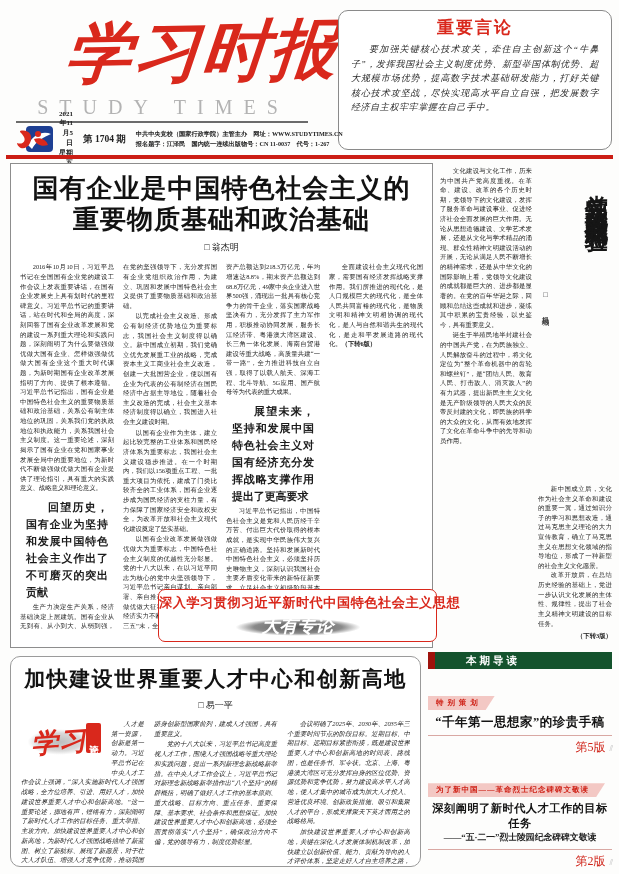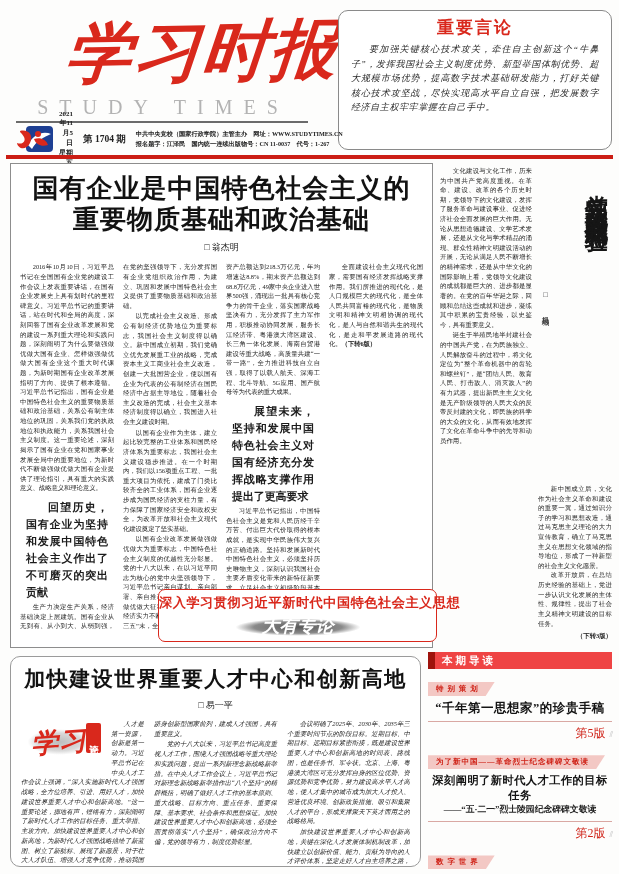--- a/index.html
+++ b/index.html
@@ -78,24 +78,24 @@
   .stamp { float:left; width:86px; height:46px; margin:0 4px 3px 0; position:relative;
     background:radial-gradient(ellipse 40px 16px at 45% 50%, #bdbdbd 0%, #d9d9d9 55%, rgba(230,230,230,0) 80%); }
   .stamp-main { position:absolute; left:10px; top:3px; font-size:27px; font-weight:bold; font-style:italic;
     color:#d9281c; transform:rotate(-4deg); letter-spacing:1px; }
   .stamp-seal { position:absolute; right:6px; top:4px; width:15px; height:30px; background:#d9281c; border-radius:2px;
     color:#fff; writing-mode:vertical-rl; text-orientation:upright; font-size:9px; font-weight:bold;
     text-align:center; line-height:15px; font-style:normal; }
 
   
   .sidebar { position:absolute; left:428px; top:652px; width:184px; height:218px; }
-  .sb-header { height:17px; background:#ef4444; display:flex; align-items:center; }
+  .sb-header { height:17px; background:#14532d; display:flex; align-items:center;gap:24px; }
   .sb-header-block { width:7px; height:17px; background:#9e130c; }
   .sb-header-label { color:#fff; font-weight:bold; font-size:10.5px; letter-spacing:3px; margin-left:7px; }
-  .sb-section { margin-top:8px; }
+  .sb-section { margin-top:22px; }
   .sb-tag { display:inline-block; background:#f3c8c4; color:#cf2318; font-weight:bold; font-size:7.5px;
     letter-spacing:1px; padding:2px 16px 2px 8px; clip-path:polygon(0 0,100% 0,calc(100% - 9px) 100%,0 100%); }
   .sb-title { text-align:center; font-weight:bold; font-size:12.5px; color:#141414; margin-top:4px; line-height:1.3; letter-spacing:0.5px; }
   .sb-title.small { font-size:11.2px; }
   .sb-sub { text-align:center; font-weight:bold; font-size:8.8px; color:#222; margin-top:2px; }
   .sb-pagerow { border-top:1px solid #d9a8a3; margin-top:5px; padding-top:1px; text-align:right; }
   .sb-page { color:#cf2318; font-size:12px; font-weight:normal; }
   .sb-slash { color:#c9c9c9; font-size:8px; font-weight:bold; letter-spacing:-1px; }
 </style>
 </head>

